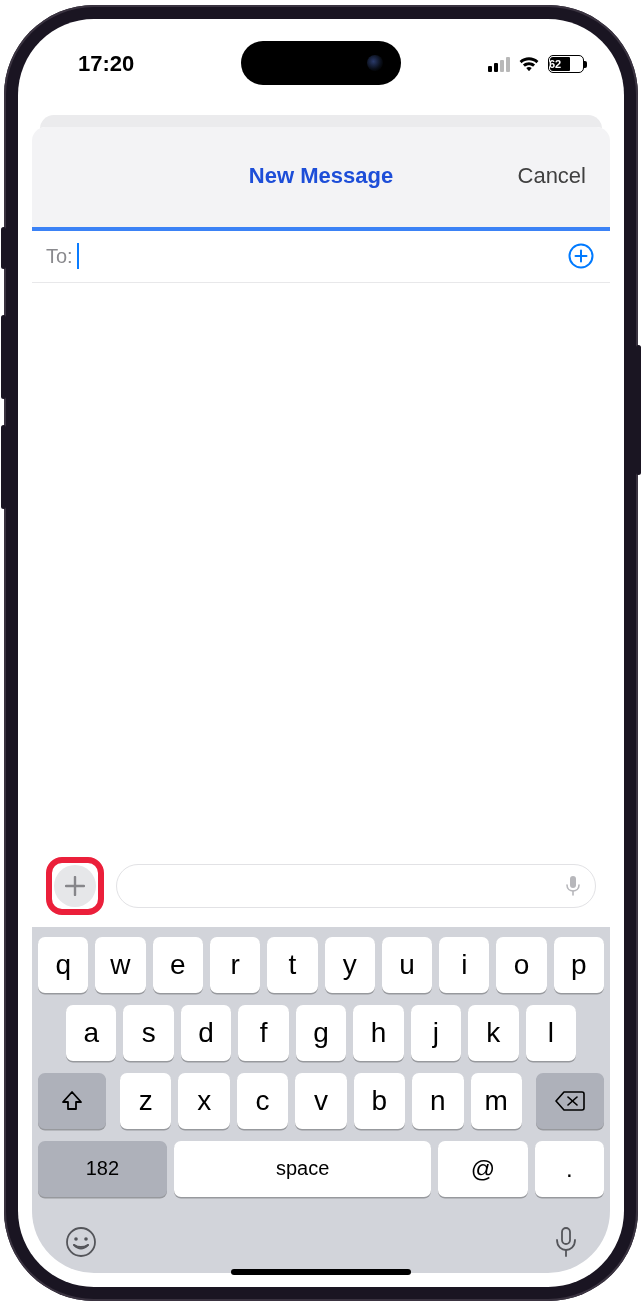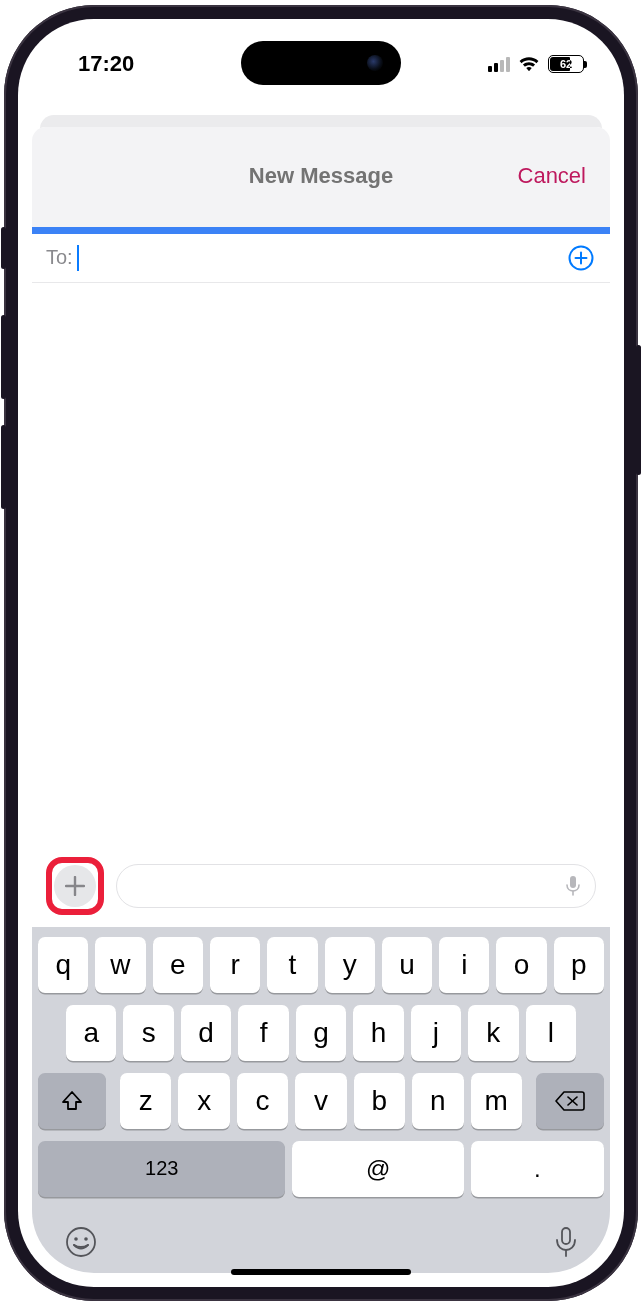--- a/index.html
+++ b/index.html
@@ -74,21 +74,21 @@
   .signal span { width:4px; background:#000; border-radius:1px;}
   .signal span.dim { background:#b8b8b8;}
   .signal span:nth-child(1){height:6px;}
   .signal span:nth-child(2){height:9px;}
   .signal span:nth-child(3){height:12px;}
   .signal span:nth-child(4){height:15px;}
   .wifi-svg { width:22px; height:18px; }
   .battery {
     width: 36px; height: 18px;
     border: 1.5px solid #000; border-radius: 5px;
-    position: relative; display:flex; align-items:center; justify-content:center;
+    position: relative; display:flex; align-items:center; 
     font-size: 11px; font-weight: 700;
   }
   .battery::after {
     content:""; position:absolute; right:-4px; top:5px; width:3px; height:7px;
     background:#000; border-radius:0 2px 2px 0;
   }
   .battery .fill {
     position:absolute; left:1px; top:1px; bottom:1px;
     background:#000; border-radius:3px 1px 1px 3px;
   }
@@ -102,29 +102,29 @@
     background:#fff; border-radius: 14px 14px 62px 62px;
     display:flex; flex-direction:column; overflow:hidden;
   }
   .nav-header {
     height: 100px;
     background: #f3f3f5;
     display:flex; align-items:center; justify-content:center;
     position:relative;
     border-bottom: 0.5px solid #f3f3f5;
   }
-  .nav-title { font-size: 22px; font-weight: 600; color:#737373; }
+  .nav-title { font-size: 22px; font-weight: 600; color:#1d4ed8; }
   .nav-cancel {
     position:absolute; right:24px;
-    font-size: 22px; color:#be185d;
+    font-size: 22px; color:#404040;
   }
   .to-row {
     height: 56px;
     border-bottom: 1px solid #e8e8ea;
-    border-top: 7px solid #3b82f6;
+    border-top: 4px solid #3b82f6;
     display:flex; align-items:center;
     padding: 0 14px 0 14px;
     gap:4px;
   }
   .to-label { color:#8a8a8e; font-size:20px; }
   .to-input {
     flex:1; border:none; outline:none; font-size:20px;
     padding-left:4px;
   }
   .caret {
@@ -320,21 +320,22 @@
             </div>
           <div class="key del">
             <svg width="30" height="22" viewBox="0 0 30 22">
               <path d="M9 2 L27 2 Q29 2 29 4 L29 18 Q29 20 27 20 L9 20 L1 11 Z" fill="none" stroke="#000" stroke-width="1.6" stroke-linejoin="round"></path>
               <line x1="13" y1="7" x2="22" y2="15" stroke="#000" stroke-width="1.6" stroke-linecap="round"></line>
               <line x1="22" y1="7" x2="13" y2="15" stroke="#000" stroke-width="1.6" stroke-linecap="round"></line>
             </svg>
           </div>
         </div>
         <div class="key-row">
-          <div class="key num">123</div>
+          <div class="key num">182</div>
+          <div class="key space">space</div>
           <div class="key at">@</div>
           <div class="key dot">.</div>
         </div>
         <div class="kb-bottom">
           <div class="kb-emoji">
             <svg width="34" height="34" viewBox="0 0 34 34">
               <circle cx="17" cy="17" r="14" fill="none" stroke="#54555a" stroke-width="1.8"></circle>
               <circle cx="12" cy="14" r="1.8" fill="#54555a"></circle>
               <circle cx="22" cy="14" r="1.8" fill="#54555a"></circle>
               <path d="M10 20 Q17 27 24 20" fill="none" stroke="#54555a" stroke-width="1.8" stroke-linecap="round"></path>

